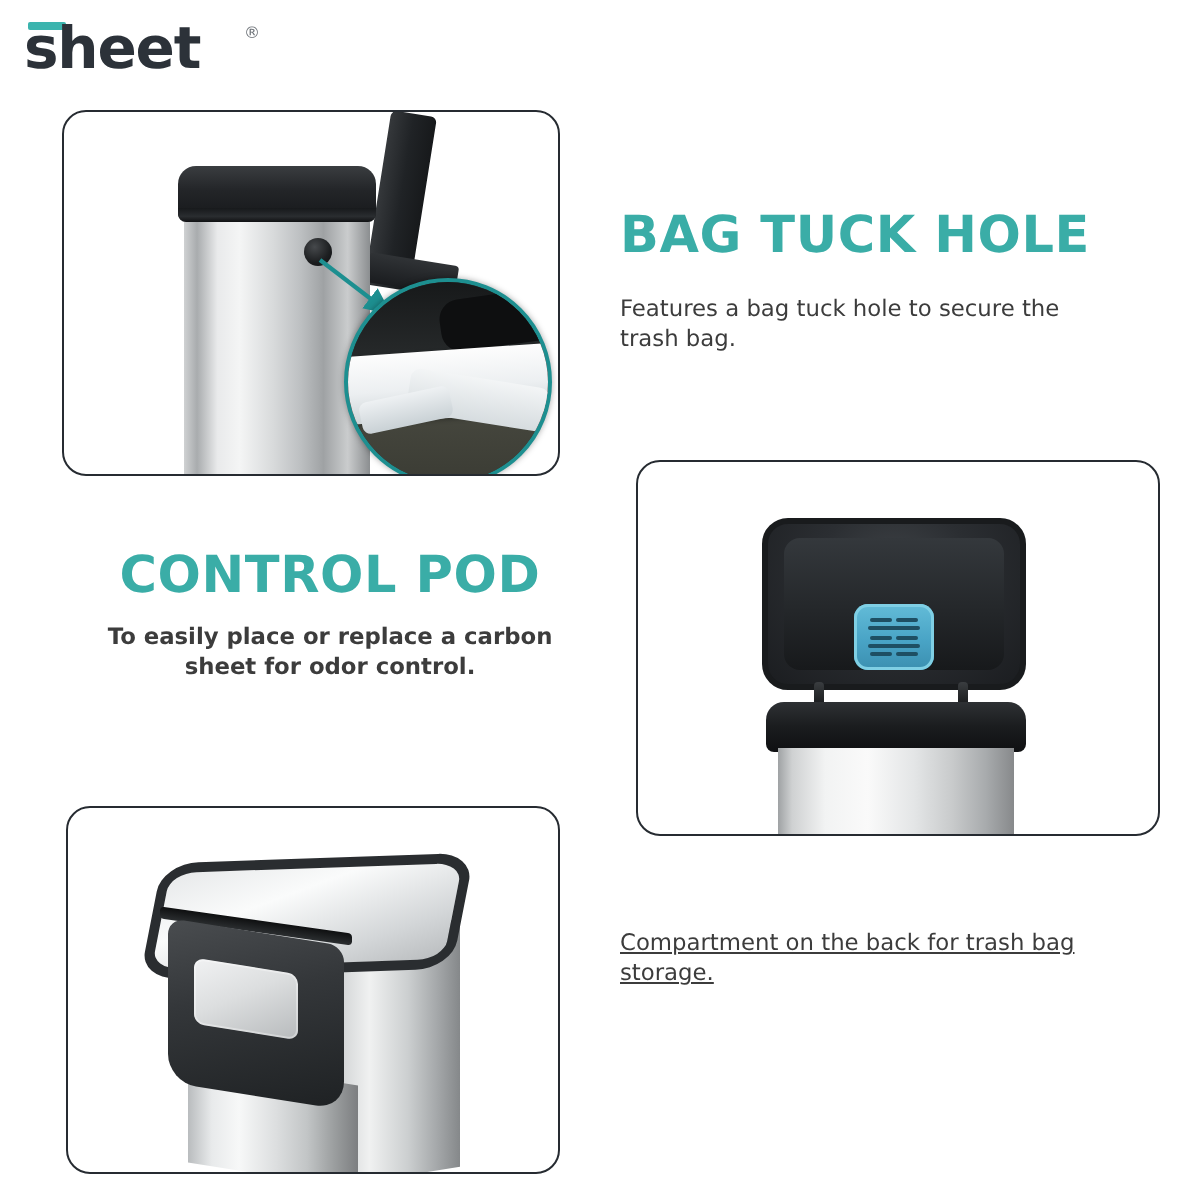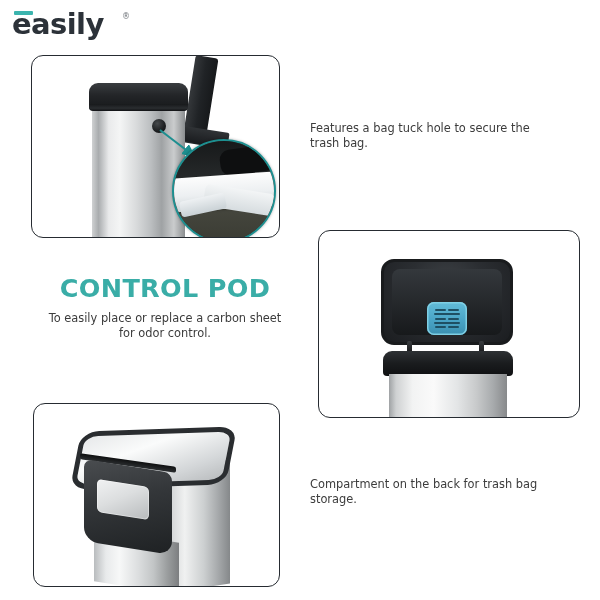--- a/index.html
+++ b/index.html
@@ -56,25 +56,25 @@
     line-height:1.33;
     font-family:"DejaVu Sans", sans-serif;
   }
 
   #txt-bagtuck{position:absolute;left:310px;top:105px;width:250px;}
   #txt-bagtuck .feature-head{font-size:25.5px;}
   #txt-bagtuck .feature-desc{margin-top:16px;}
 
   #txt-odor{position:absolute;left:40px;top:275px;width:250px;text-align:center;}
   #txt-odor .feature-head{font-size:25.5px;}
-  #txt-odor .feature-desc{margin-top:10px;text-align:center;}
+  #txt-odor .feature-desc{margin-top:10px;text-align:center;font-weight:bold;}
 
   #txt-compartment{position:absolute;left:310px;top:455px;width:260px;}
   #txt-compartment .feature-head{font-size:25.5px;}
-  #txt-compartment .feature-desc{margin-top:22px;}
+  #txt-compartment .feature-desc{margin-top:9px;text-decoration:underline;}
 
   
   .p1-stage{position:absolute;left:0;top:0;width:100%;height:100%;}
   
   .p1-body{
     position:absolute;left:60px;top:45px;width:93px;height:138px;
     background:linear-gradient(90deg,
       #cfd1d2 0%, #a9acae 7%, #e9eaeb 18%, #f4f5f5 30%,
       #d8dadb 48%, #bcbfc1 63%, #9fa2a4 75%, #cacccd 88%, #8b8e90 100%);
   }
@@ -233,21 +233,21 @@
     transform:skewY(-9deg);
   }
 </style>
 </head>
 <body>
 
 <div class="page">
 
   <div class="logo">
     <div class="logo-bar"></div>
-    <div class="logo-word">easily</div>
+    <div class="logo-word">sheet</div>
     <div class="logo-reg">®</div>
   </div>
 
   <div class="panel" id="panel-bagtuck">
     <div class="p1-stage">
       <div class="p1-flap"></div>
       <div class="p1-flap2"></div>
       <div class="p1-body"></div>
       <div class="p1-lid"></div>
       <div class="p1-lid-rim"></div>
@@ -267,20 +267,21 @@
         <div class="ins-floor"></div>
         <div class="ins-lidpiece"></div>
         <div class="ins-bag"></div>
         <div class="ins-bag2"></div>
         <div class="ins-bag3"></div>
       </div>
     </div>
   </div>
 
   <div id="txt-bagtuck">
+    <div class="feature-head">BAG TUCK HOLE</div>
     <div class="feature-desc">Features a bag tuck hole to secure the trash bag.</div>
   </div>
 
   <div class="panel" id="panel-odor">
     <div class="p2-stage">
       <div class="p2-lid">
         <div class="p2-lid-inner"></div>
         <div class="p2-pod">
           <div class="p2-vent-row">
             <span class="p2-vent" style="width:11px"></span>

